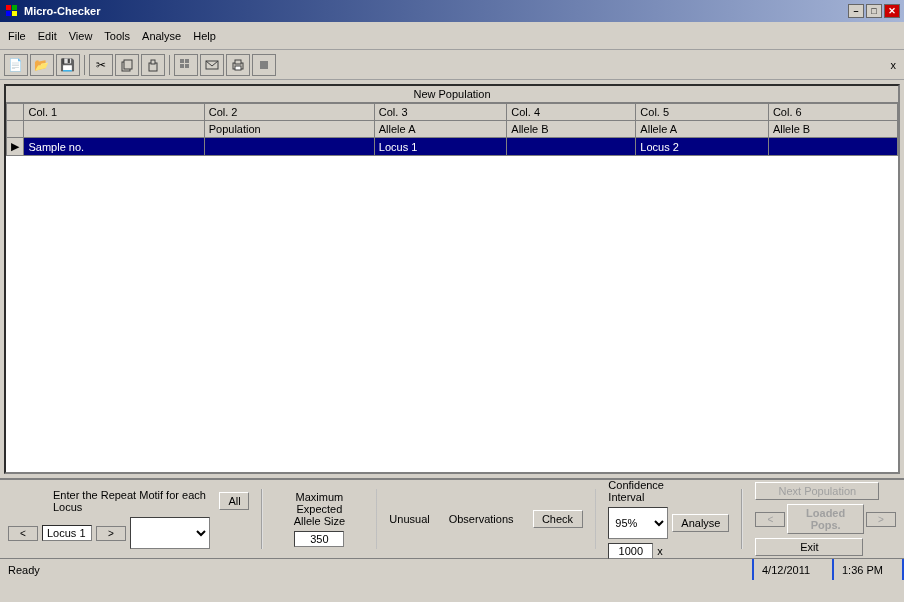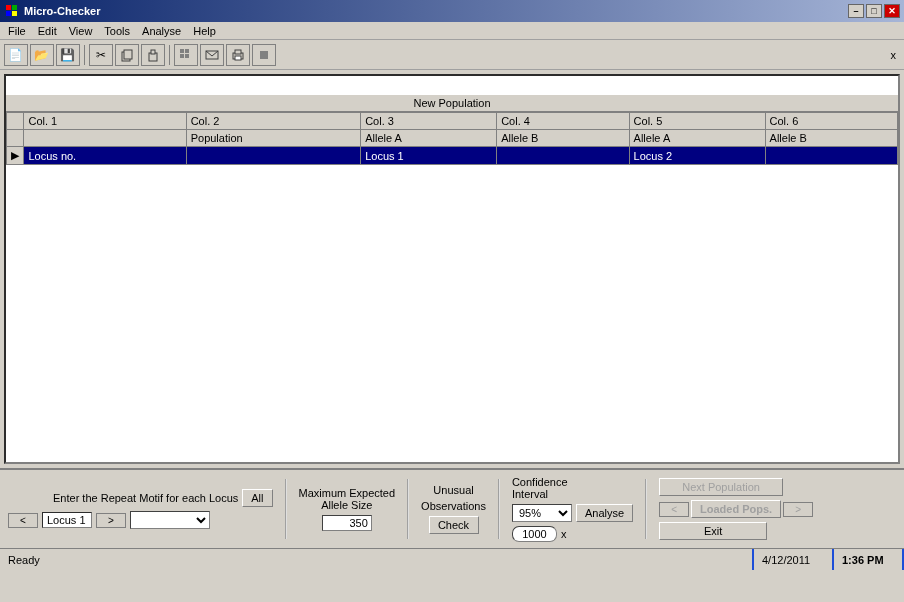--- a/index.html
+++ b/index.html
@@ -54,21 +54,21 @@
       cursor: pointer;
       background: #d4d0c8;
       color: black;
       font-weight: bold;
     }
     .title-btn.close { background: #cc0000; color: white; }
 
     
     .menu-bar {
       background: #d4d0c8;
-      height: 18px;
+      height: 28px;
       display: flex;
       align-items: center;
       border-bottom: 1px solid #a0a0a0;
       padding: 0 2px;
     }
     .menu-item {
       padding: 2px 6px;
       font-size: 11px;
       cursor: pointer;
       color: black;
@@ -191,21 +191,21 @@
       padding: 1px 4px;
       cursor: pointer;
     }
 
     .select-field {
       background: white;
       border: 1px solid #808080;
       border-top-color: #404040;
       border-left-color: #404040;
       font-size: 11px;
-      padding: 1px 2px;
+      padding: 8px 2px;
     }
 
     .divider-v {
       width: 2px;
       height: 60px;
       background: linear-gradient(to right, #808080, #ffffff);
       margin: 0 4px;
     }
 
     
@@ -221,23 +221,23 @@
       padding: 2px 8px;
       border-right: 2px solid #1d4ed8;
       height: 100%;
       display: flex;
       align-items: center;
     }
     .status-item:first-child { flex: 1; }
 
     .unusual-group {
       display: flex;
-      flex-direction: column;
-      align-items: center;
-      gap: 4px;
+      flex-direction: row;
+      align-items: center;
+      gap: 19px;
     }
 
     .confidence-group {
       display: flex;
       flex-direction: column;
       gap: 4px;
     }
 
     .confidence-row {
       display: flex;
@@ -319,21 +319,21 @@
   <div class="toolbar-btn" title="Stop">
     <svg width="14" height="14" viewBox="0 0 14 14">
       <rect x="3" y="3" width="8" height="8" fill="#808080"></rect>
     </svg>
   </div>
   <div class="toolbar-x">x</div>
 </div>
 
 <div style="flex:1; display:flex; flex-direction:column; background:#d4d0c8; height: 398px;">
   <div style="margin:4px; border:2px inset #808080; background:white; height:390px; overflow:hidden;">
-    <div style="background:#d4d0c8; text-align:center; border-bottom:1px solid #808080; padding:2px 0; font-size:11px;margin-top:19px;">New Population</div>
+    <div style="background:#d4d0c8; text-align:center; border-bottom:1px solid #808080; padding:2px 0; font-size:11px;">New Population</div>
     <table>
       <thead>
         <tr>
           <th style="width:14px; background:#d4d0c8;"></th>
           <th>Col. 1</th>
           <th>Col. 2</th>
           <th>Col. 3</th>
           <th>Col. 4</th>
           <th>Col. 5</th>
           <th>Col. 6</th>
@@ -344,21 +344,21 @@
           <th>Population</th>
           <th>Allele A</th>
           <th>Allele B</th>
           <th>Allele A</th>
           <th>Allele B</th>
         </tr>
       </thead>
       <tbody>
         <tr class="row-selected">
           <td class="row-arrow" style="background:#d4d0c8 !important; color:black !important;">▶</td>
-          <td style="color:white; background:#000080;">Locus no.</td>
+          <td style="color:white; background:#000080;">Sample no.</td>
           <td style="color:white; background:#000080;"></td>
           <td style="color:white; background:#000080;">Locus 1</td>
           <td style="color:white; background:#000080;"></td>
           <td style="color:white; background:#000080;">Locus 2</td>
           <td style="color:white; background:#000080;"></td>
         </tr>
       </tbody>
     </table>
   </div>
 </div>
@@ -376,21 +376,21 @@
       <button class="btn nav-btn">&gt;</button>
       <select class="select-field" style="width:80px;"></select>
     </div>
   </div>
 
   <div class="divider-v"></div>
 
   <div class="panel-group" style="align-items:center;">
     <span style="text-align:center; white-space:pre-line;">Maximum Expected
 Allele Size</span>
-    <input type="text" class="input-field" style="width: 50px; text-align: right;" value="350">
+    <input type="text" class="input-field" style="width: 50px; text-align: center;" value="350">
   </div>
 
   <div class="divider-v"></div>
 
   <div class="unusual-group">
     <span>Unusual</span>
     <span>Observations</span>
     <button class="btn" style="min-width:50px;">Check</button>
   </div>
 
@@ -400,35 +400,35 @@
     <span style="white-space:pre-line;">Confidence
 Interval</span>
     <div class="confidence-row">
       <select class="select-field" style="width:60px;">
         <option>95%</option>
         <option>99%</option>
       </select>
       <button class="btn">Analyse</button>
     </div>
     <div class="confidence-row">
-      <input type="text" class="input-field" style="width: 45px; text-align: center; border-radius: 7px;" value="1000">
+      <input type="text" class="input-field" style="width: 45px; text-align: center;" value="1000">
       <span>x</span>
     </div>
   </div>
 
   <div class="divider-v"></div>
 
   <div class="panel-group">
     <button class="btn disabled" style="width:124px; color:#a0a0a0;">Next Population</button>
     <div style="display:flex; align-items:center; gap:2px;">
       <button class="btn disabled nav-btn" style="color:#a0a0a0;">&lt;</button>
       <button class="btn disabled" style="color:#a0a0a0;font-weight:bold;">Loaded Pops.</button>
       <button class="btn disabled nav-btn" style="color:#a0a0a0;">&gt;</button>
     </div>
     <button class="btn" style="width:108px;">Exit</button>
   </div>
 </div>
 
 <div class="status-bar">
   <div class="status-item">Ready</div>
   <div class="status-item" style="min-width:80px;">4/12/2011</div>
-  <div class="status-item" style="min-width:70px;font-weight:bold;">1:36 PM</div>
+  <div class="status-item" style="min-width:70px;">1:36 PM</div>
 </div>
 
 </body></html>

